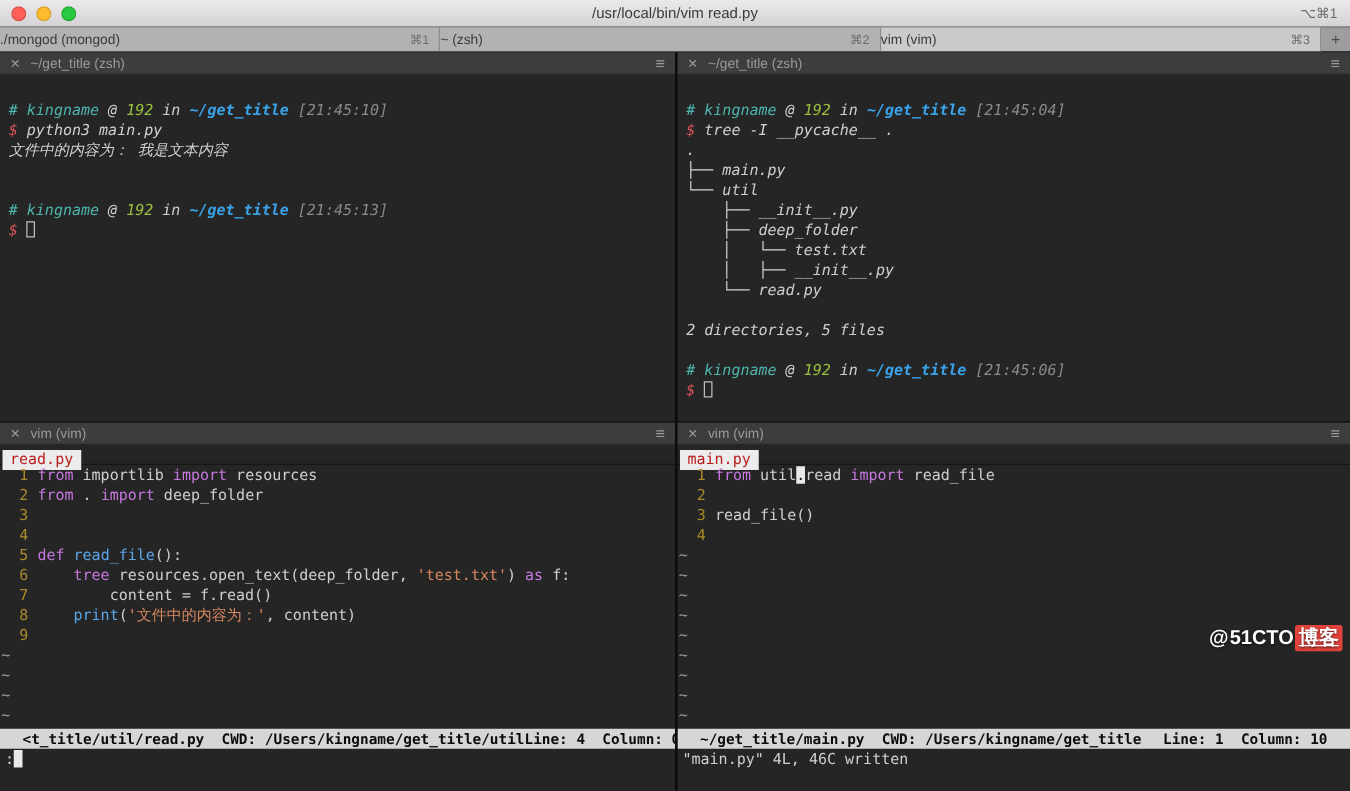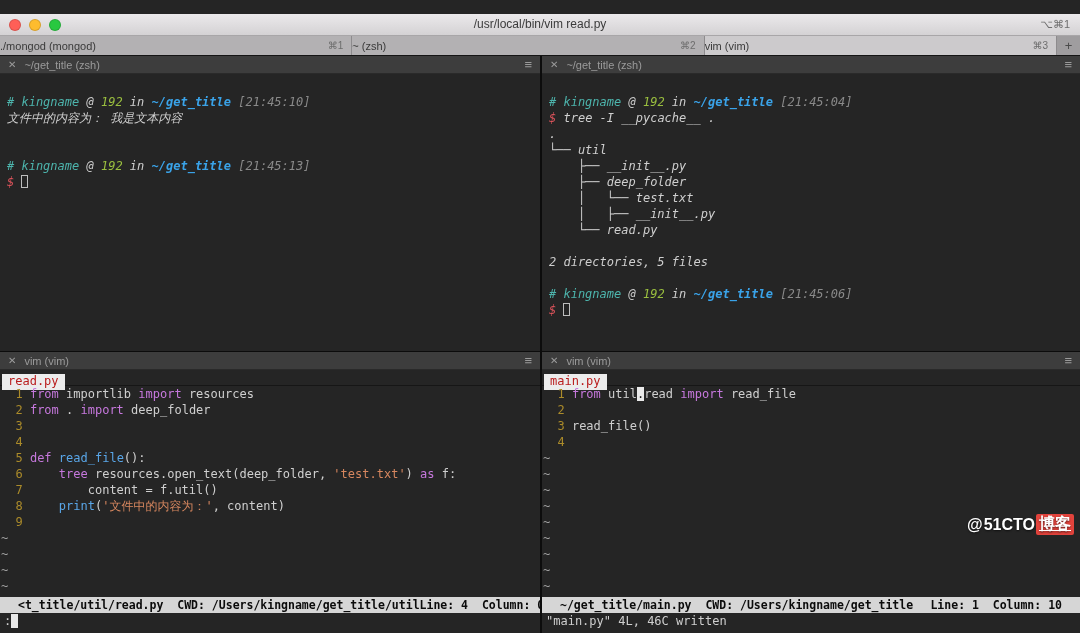--- a/index.html
+++ b/index.html
@@ -1,18 +1,18 @@
 <!DOCTYPE html>
 <html><head>
 <meta charset="utf-8">
 <style>
   * { margin:0; padding:0; box-sizing:border-box; }
   html,body { width:1080px; height:633px; background:#252525; }
   body { font-family:"DejaVu Sans Mono","Liberation Mono",monospace; overflow:hidden; }
-  .window { width:1080px; height:525px; display:flex; flex-direction:column; position:relative; background:#252525;margin-top:14px; }
+  .window { width:1080px; height:525px; display:flex; flex-direction:column; position:relative; background:#252525; }
 
   
   .titlebar { height:22px; flex:none; background:linear-gradient(#ebe9eb,#d4d2d4); border-bottom:1px solid #a8a6a8;
               display:flex; align-items:center; position:relative; font-family:"Liberation Sans",sans-serif; }
   .traffic { display:flex; gap:8px; padding-left:9px; z-index:2; }
   .dot { width:12px; height:12px; border-radius:50%; border:1px solid rgba(0,0,0,.15); }
   .dot.red{background:#ff5f57}.dot.yellow{background:#febc2e}.dot.green{background:#28c840}
   .win-title { position:absolute; left:0; right:0; text-align:center; font-size:12px; color:#3b3b3b; line-height:21px; }
   .win-shortcut { margin-left:auto; padding-right:10px; font-size:11px; color:#6e6e6e; z-index:2; }
 
@@ -110,39 +110,41 @@
 
     <div class="pane">
       <div class="pane-tb">
         <span class="pane-x">✕</span>
         <span class="pane-title">~/get_title (zsh)</span>
         <span class="pane-menu">≡</span>
       </div>
       <div class="shell term">
           <div class="tline">&nbsp;</div>
           <div class="tline"><span class="c-cy"># kingname</span><span class="c-df"> @ </span><span class="c-gr">192</span><span class="c-df"> in </span><span class="c-bl">~/get_title</span><span class="c-df"> </span><span class="c-gy">[21:45:10]</span></div>
+          <div class="tline"><span class="c-rd">$</span><span class="c-df"> python3 main.py</span></div>
           <div class="tline"><span class="c-df">文件中的内容为： 我是文本内容</span></div>
           <div class="tline">&nbsp;</div>
           <div class="tline">&nbsp;</div>
           <div class="tline"><span class="c-cy"># kingname</span><span class="c-df"> @ </span><span class="c-gr">192</span><span class="c-df"> in </span><span class="c-bl">~/get_title</span><span class="c-df"> </span><span class="c-gy">[21:45:13]</span></div>
           <div class="tline"><span class="c-rd">$</span><span class="c-df"> </span><span class="c-hc"></span></div>
         </div>
     </div>
 
     <div class="pane right">
       <div class="pane-tb">
         <span class="pane-x">✕</span>
         <span class="pane-title">~/get_title (zsh)</span>
         <span class="pane-menu">≡</span>
       </div>
       <div class="shell term">
           <div class="tline">&nbsp;</div>
           <div class="tline"><span class="c-cy"># kingname</span><span class="c-df"> @ </span><span class="c-gr">192</span><span class="c-df"> in </span><span class="c-bl">~/get_title</span><span class="c-df"> </span><span class="c-gy">[21:45:04]</span></div>
           <div class="tline"><span class="c-rd">$</span><span class="c-df"> tree -I __pycache__ .</span></div>
           <div class="tline"><span class="c-df">.</span></div>
+          <div class="tline"><span class="c-df">├── main.py</span></div>
           <div class="tline"><span class="c-df">└── util</span></div>
           <div class="tline"><span class="c-df">    ├── __init__.py</span></div>
           <div class="tline"><span class="c-df">    ├── deep_folder</span></div>
           <div class="tline"><span class="c-df">    │   └── test.txt</span></div>
           <div class="tline"><span class="c-df">    │   ├── __init__.py</span></div>
           <div class="tline"><span class="c-df">    └── read.py</span></div>
           <div class="tline">&nbsp;</div>
           <div class="tline"><span class="c-df">2 directories, 5 files</span></div>
           <div class="tline">&nbsp;</div>
           <div class="tline"><span class="c-cy"># kingname</span><span class="c-df"> @ </span><span class="c-gr">192</span><span class="c-df"> in </span><span class="c-bl">~/get_title</span><span class="c-df"> </span><span class="c-gy">[21:45:06]</span></div>
@@ -159,21 +161,21 @@
       <div class="vim-tabline">
         <span class="file-tab">read.py</span>
       </div>
       <div class="vim-code term">
           <div class="tline"><span class="c-ln">  1 </span><span class="c-kw">from</span><span class="c-df"> importlib </span><span class="c-kw">import</span><span class="c-df"> resources</span></div>
           <div class="tline"><span class="c-ln">  2 </span><span class="c-kw">from</span><span class="c-df"> . </span><span class="c-kw">import</span><span class="c-df"> deep_folder</span></div>
           <div class="tline"><span class="c-ln">  3 </span></div>
           <div class="tline"><span class="c-ln">  4 </span></div>
           <div class="tline"><span class="c-ln">  5 </span><span class="c-kw">def</span><span class="c-df"> </span><span class="c-fn">read_file</span><span class="c-df">():</span></div>
           <div class="tline"><span class="c-ln">  6 </span><span class="c-df">    </span><span class="c-kw">tree</span><span class="c-df"> resources.open_text(deep_folder, </span><span class="c-st">'test.txt'</span><span class="c-df">) </span><span class="c-kw">as</span><span class="c-df"> f:</span></div>
-          <div class="tline"><span class="c-ln">  7 </span><span class="c-df">        content = f.util()</span></div>
+          <div class="tline"><span class="c-ln">  7 </span><span class="c-df">        content = f.read()</span></div>
           <div class="tline"><span class="c-ln">  8 </span><span class="c-df">    </span><span class="c-fn">print</span><span class="c-df">(</span><span class="c-st">'文件中的内容为：'</span><span class="c-df">, content)</span></div>
           <div class="tline"><span class="c-ln">  9 </span></div>
           <div class="tline"><span class="c-tl">~</span></div>
           <div class="tline"><span class="c-tl">~</span></div>
           <div class="tline"><span class="c-tl">~</span></div>
           <div class="tline"><span class="c-tl">~</span></div>
         </div>
       <div class="vim-status term">
         <span>&lt;t_title/util/read.py  CWD: /Users/kingname/get_title/util</span>
         <span>Line: 4  Column: 0</span>

